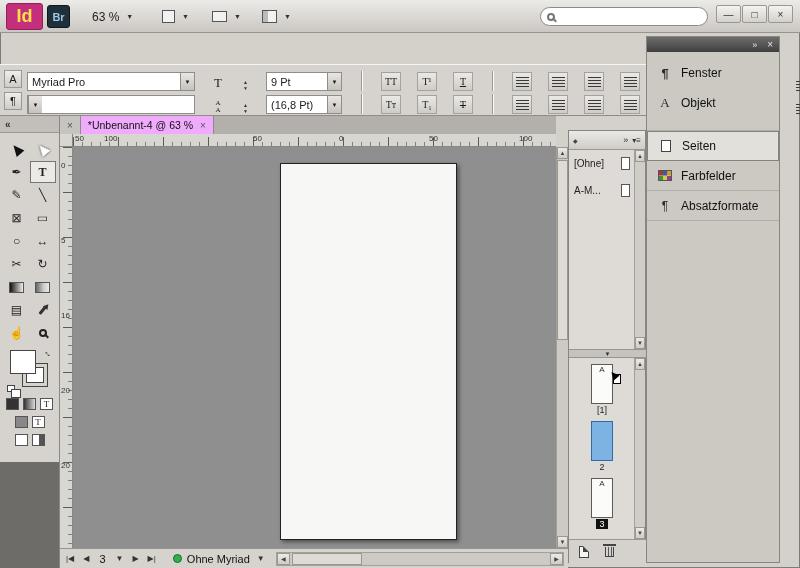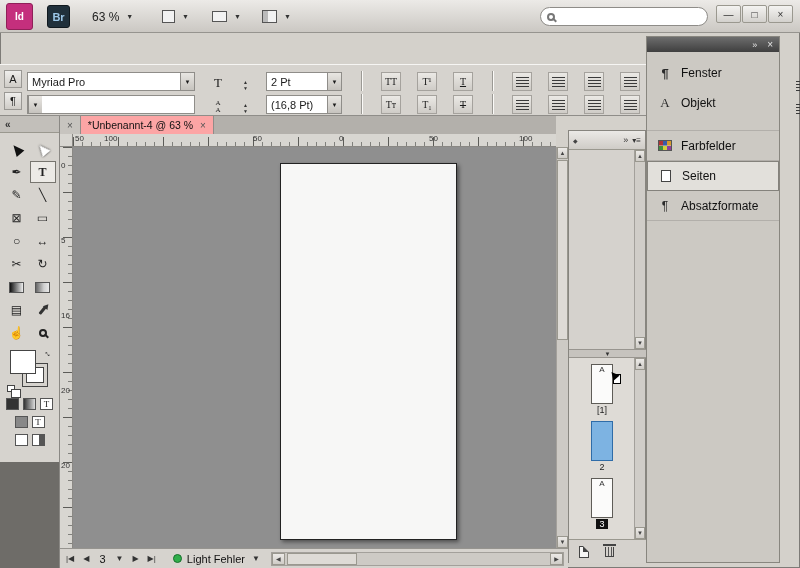--- a/index.html
+++ b/index.html
@@ -5,22 +5,22 @@
   *{margin:0;padding:0;box-sizing:border-box}
   body{background:#9a9a9a;font-family:"Liberation Sans",sans-serif}
   #app{position:relative;width:800px;height:568px;background:#d4d1cb;overflow:hidden;
        font-size:12px;color:#1b1b1b;box-shadow:inset 0 0 0 1px #7d7b77}
 
   
   .titlebar{position:absolute;left:0;top:0;width:100%;height:33px;
     background:linear-gradient(#eceae7,#cbc8c3);border-bottom:1px solid #96948f}
   .badge{position:absolute;display:flex;align-items:center;justify-content:center;
     font-weight:bold;border-radius:3px}
-  #idbadge{left:6px;top:3px;width:27px;height:27px;background:#c42f7d;color:#ffffff;
-    font-size:10px;border:1px solid #8f2058}
+  #idbadge{left:6px;top:3px;width:37px;height:27px;background:#c42f7d;color:#fde047;
+    font-size:18px;border:1px solid #8f2058}
   #brbadge{left:47px;top:5px;width:23px;height:23px;background:#20303b;color:#9cc7e8;
     font-size:11px;border:1px solid #10181e}
   .tb-ctl{position:absolute;top:0;height:33px;display:flex;align-items:center;gap:7px;color:#222}
   .dd{font-size:7px;color:#333}
   .mini-ico{display:inline-block;border:1px solid #555;background:#f2f2f2}
   .searchbox{position:absolute;left:540px;top:7px;width:168px;height:19px;background:#fff;
     border:1px solid #8e8c88;border-radius:10px;display:flex;align-items:center;padding:0 6px;gap:5px}
   .searchbox input{border:none;outline:none;flex:1;font-size:11px;background:transparent}
   .i-mag{width:8px;height:8px;border:2px solid #777;border-radius:50%;position:relative;flex:0 0 auto}
   .i-mag::after{content:"";position:absolute;width:5px;height:2px;background:#777;
@@ -62,21 +62,21 @@
     align-items:center;padding:0 8px}
   .glyphT{font-family:"Liberation Serif",serif;font-size:13px;width:14px;text-align:center}
   .aa{display:flex;flex-direction:column;font-size:7px;line-height:7px;width:14px;
     text-align:center;font-family:"Liberation Serif",serif}
 
   
   .tabstrip{position:absolute;left:60px;top:116px;width:496px;height:18px;background:#b3b0ab;
     display:flex}
   .dtab{display:flex;align-items:center;gap:7px;padding:0 7px;font-size:10.5px;
     background:#c7c4bf;border-right:1px solid #8f8d89;color:#333}
-  .dtab.active{background:#fca5a5;color:#111}
+  .dtab.active{background:#f0abfc;color:#111}
   .tabclose{font-size:10px;color:#555}
 
   
   .ruler-corner{position:absolute;left:60px;top:134px;width:13px;height:13px;background:#d8d6d1;
     border-right:1px solid #8a8884;border-bottom:1px solid #8a8884}
   .hruler{position:absolute;left:73px;top:134px;width:483px;height:13px;background:#d8d6d1;
     border-bottom:1px solid #8a8884;overflow:hidden}
   .hruler .minor{position:absolute;bottom:0;left:0;width:100%;height:4px;
     background:repeating-linear-gradient(90deg,#80807c 0 1px,transparent 1px 9px)}
   .hruler .major{position:absolute;bottom:0;left:0;width:100%;height:9px;
@@ -258,21 +258,21 @@
       <div class="combo" style="width:168px">
         <span class="cfield" style="flex:1">Myriad Pro</span>
         <span class="carrow">▼</span>
       </div>
       <span class="glyphT">T</span>
       <span class="spin">
           <span>▲</span>
           <span>▼</span>
         </span>
       <div class="combo" style="width:76px">
-        <span class="cfield" style="flex:1">2 Pt</span>
+        <span class="cfield" style="flex:1">9 Pt</span>
         <span class="carrow">▼</span>
       </div>
       <span class="vsep"></span>
       <span class="cbtn">TT</span>
       <span class="cbtn">T¹</span>
       <span class="cbtn">
           <span class="u">T</span>
         </span>
       <span class="vsep"></span>
       <span class="cbtn">
@@ -388,21 +388,21 @@
   </div>
 
   <div class="statusbar">
     <span class="sb-btn">|◀</span>
     <span class="sb-btn">◀</span>
     <span class="sb-page">3</span>
     <span class="sb-btn">▼</span>
     <span class="sb-btn">▶</span>
     <span class="sb-btn">▶|</span>
     <span class="dot" style="margin-left:10px"></span>
-    <span class="sb-pre">Light Fehler</span>
+    <span class="sb-pre">Ohne Myriad</span>
     <span class="sb-btn">▼</span>
     <div class="hscroll">
       <span class="hs-arrow" style="left:0">◀</span>
       <span class="hs-thumb"></span>
       <span class="hs-arrow" style="right:0">▶</span>
     </div>
   </div>
 
   <div class="toolbar">
     <div class="tb-head">
@@ -463,20 +463,30 @@
 
   </div>
 
   <div class="ppanel">
     <div class="pp-head">
       <span class="pp-grip">◆</span>
       <span class="pp-sp"></span>
       <span class="pp-chev">»</span>
       <span class="pp-menu">▾≡</span>
     </div>
+    <div class="pp-masters">
+      <div class="pp-mrow">
+        <span class="pp-mname">[Ohne]</span>
+        <span class="i-page"></span>
+      </div>
+      <div class="pp-mrow">
+        <span class="pp-mname">A-M...</span>
+        <span class="i-page"></span>
+      </div>
+    </div>
     <div class="pp-scroll" style="top:19px;height:199px">
       <span class="scr-arrow" style="top:0;width:10px">▲</span>
       <span class="scr-arrow" style="bottom:0;top:auto;width:10px">▼</span>
     </div>
     <div class="pp-div">▼</div>
     <div class="pp-pages">
       <div class="thumb">
         <span>A</span>
         <span class="page-cursor"></span>
       </div>
@@ -509,32 +519,32 @@
       <div class="dock-btn">
         <span class="dock-ic" style="font-weight:bold;font-size:13px">¶</span>
         <span>Fenster</span>
       </div>
       <div class="dock-btn">
         <span class="dock-ic serif" style="font-size:13px">A</span>
         <span>Objekt</span>
       </div>
     </div>
     <div class="dock-group">
+      <div class="dock-btn active">
+        <span class="dock-ic">
+            <span class="i-pages2"></span>
+          </span>
+        <span>Seiten</span>
+      </div>
       <div class="dock-btn">
         <span class="dock-ic">
             <span class="i-swatch"></span>
           </span>
         <span>Farbfelder</span>
       </div>
-      <div class="dock-btn active">
-        <span class="dock-ic">
-            <span class="i-pages2"></span>
-          </span>
-        <span>Seiten</span>
-      </div>
       <div class="dock-btn">
         <span class="dock-ic" style="font-size:12px">¶</span>
         <span>Absatzformate</span>
       </div>
     </div>
   </div>
 
 </div>
 
 </body></html>

